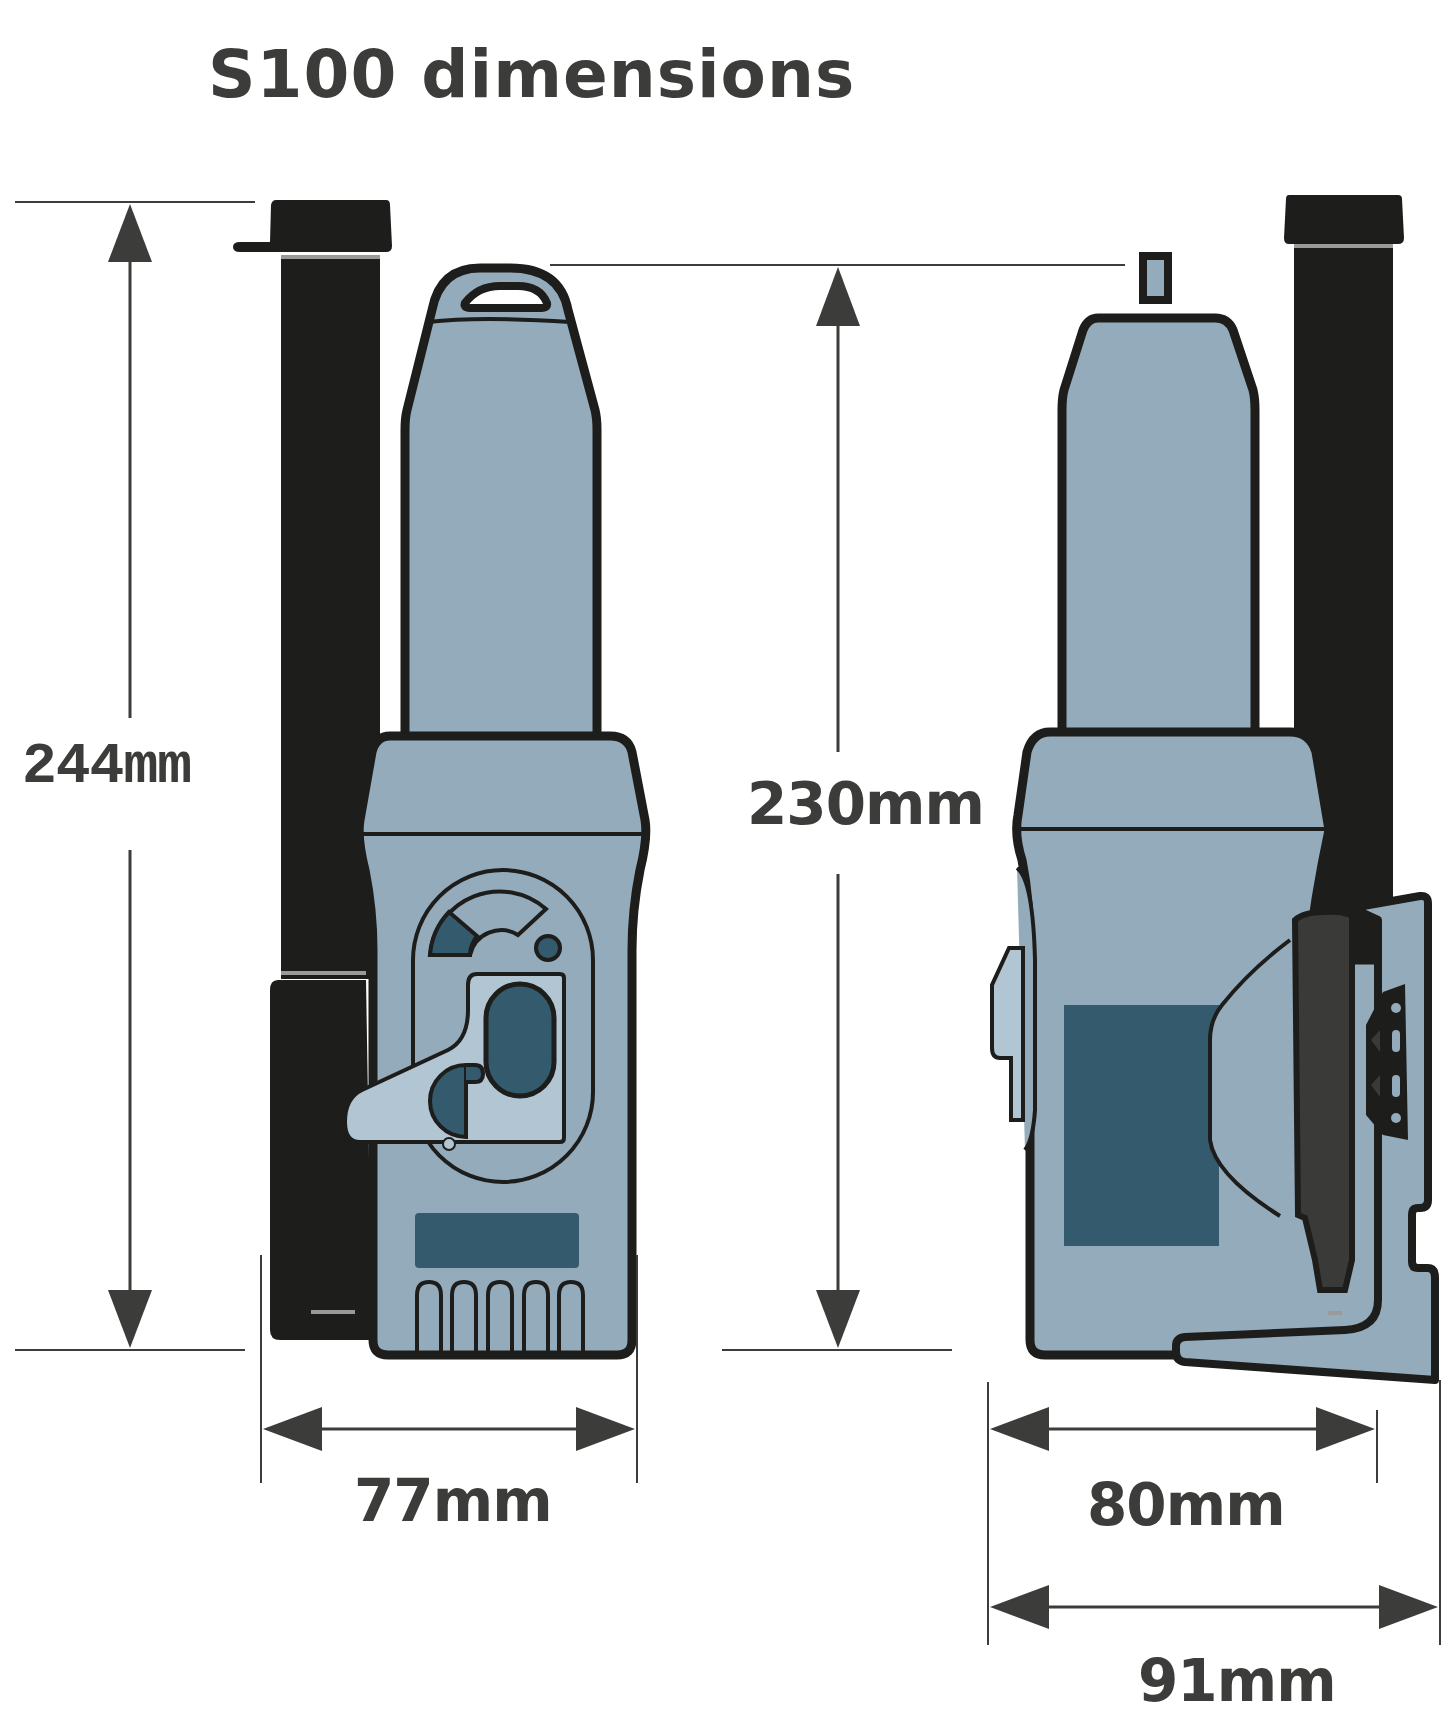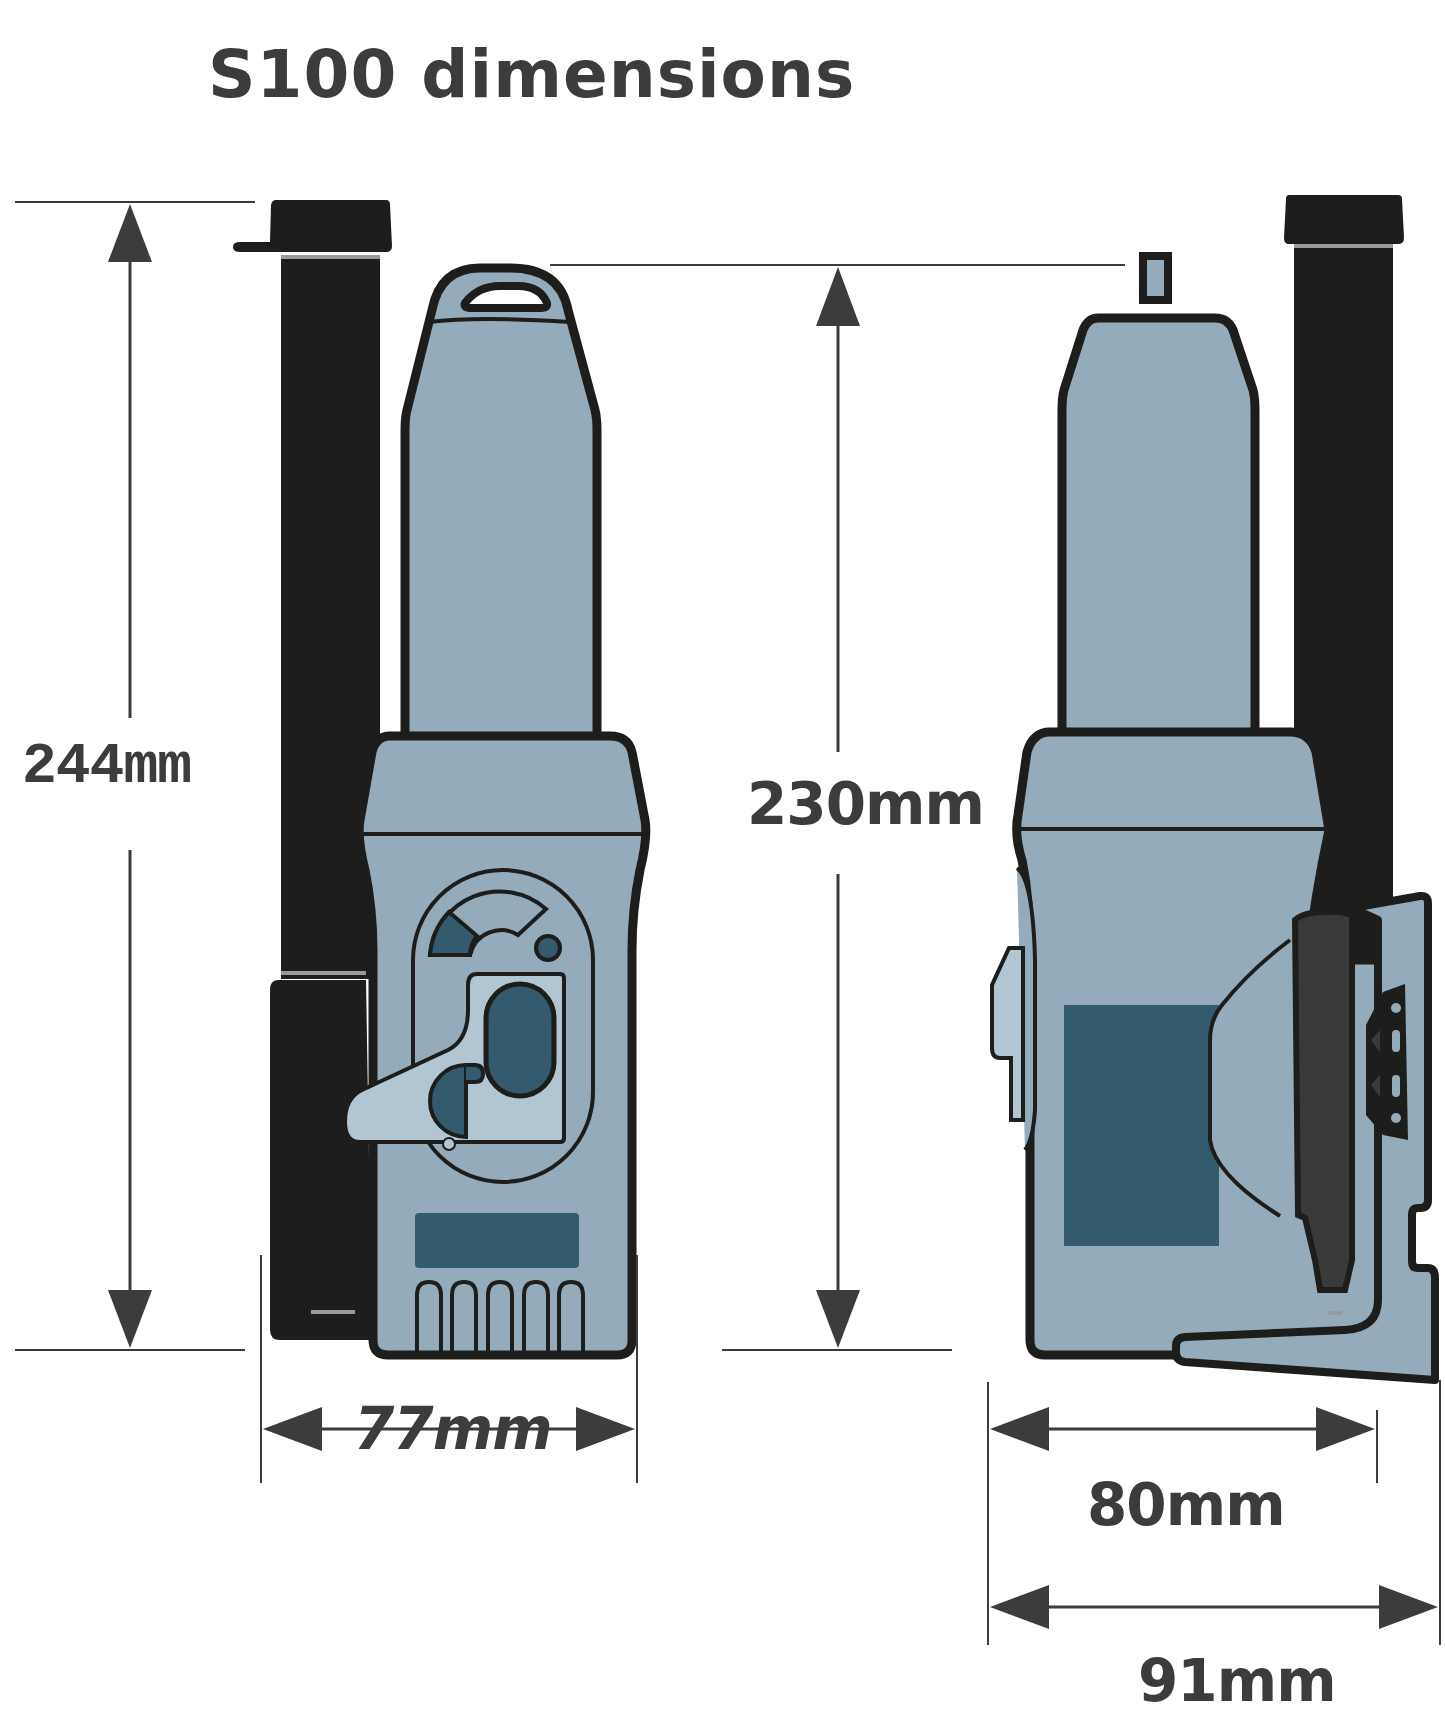--- a/index.html
+++ b/index.html
@@ -140,15 +140,15 @@
 
   <g>
     <line x1="1045" y1="1607" x2="1385" y2="1607" stroke="#3c3c3b" stroke-width="3"></line>
     <polygon points="990,1607 1049,1585 1049,1629" fill="#3c3c3b"></polygon>
     <polygon points="1438,1607 1379,1585 1379,1629" fill="#3c3c3b"></polygon>
   </g>
 </svg>
 
 <div class="label" style="left:22px; top:738px;font-family:Liberation Mono, monospace;">244mm</div>
 <div class="label" style="left:728px; top:775px;margin-left:19px;">230mm</div>
-<div class="label" style="left:354px; top:1400px;font-style:italic;">77mm</div>
+<div class="label" style="left:354px; top:1472px;">77mm</div>
 <div class="label" style="left:1087px; top:1476px;text-align:right;">80mm</div>
 <div class="label" style="left:1138px; top:1652px;">91mm</div>
 
 </body></html>

